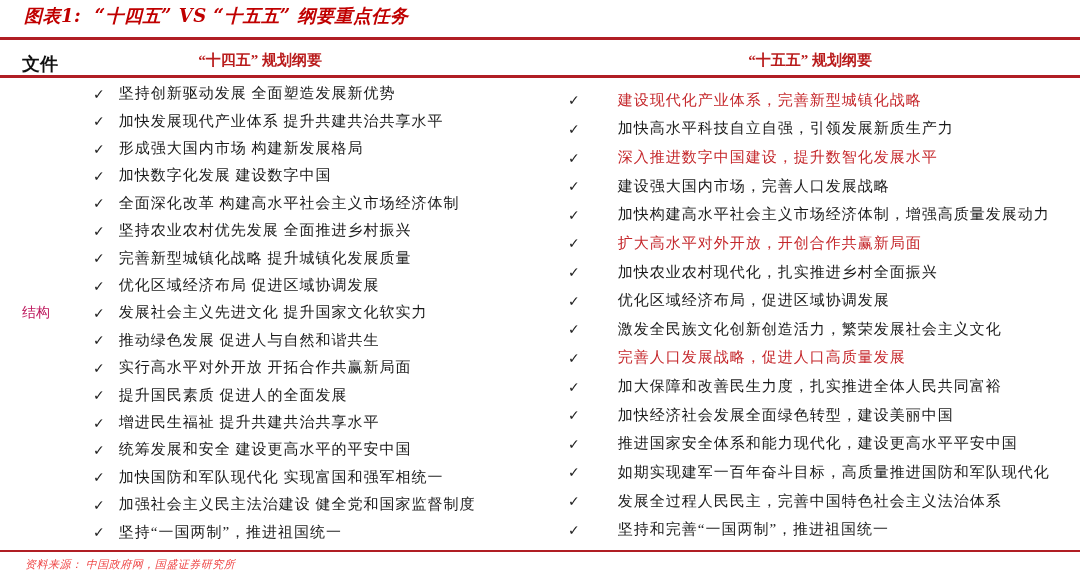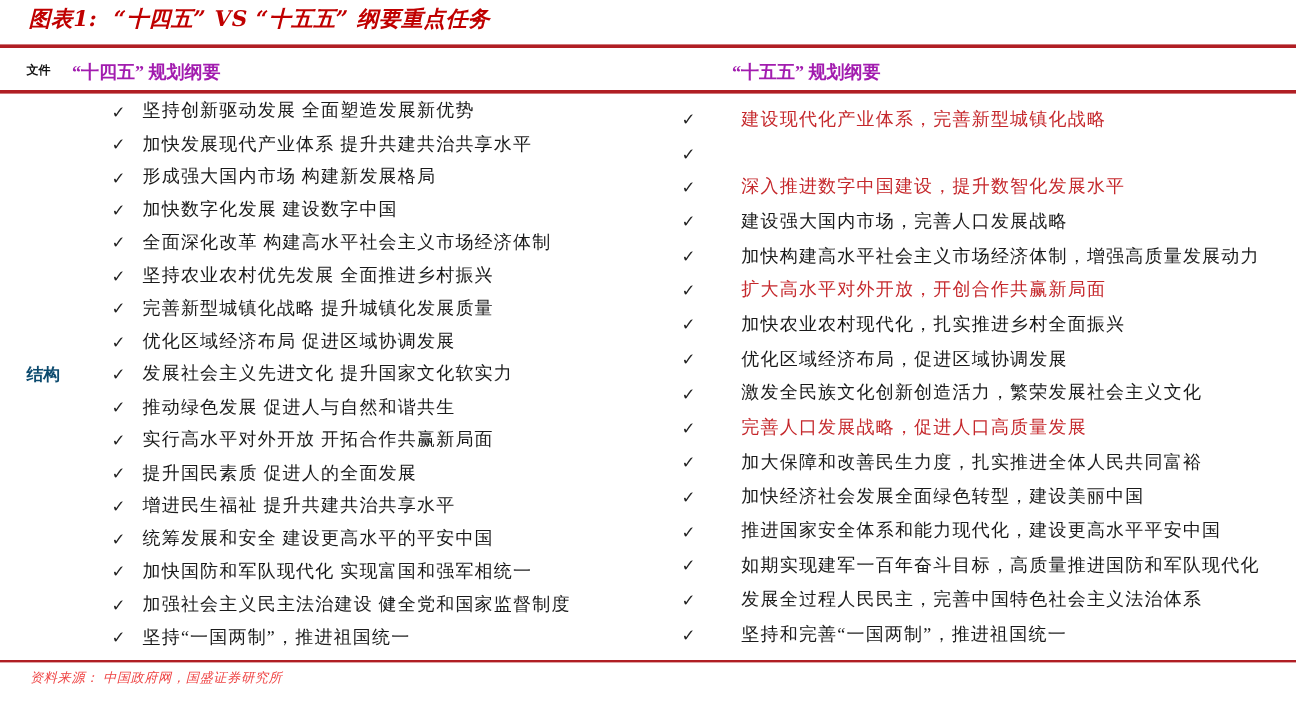--- a/index.html
+++ b/index.html
@@ -20,35 +20,35 @@
 
   
   .rule{position:absolute;left:0;right:0;background:#b01e24;}
   .rule-title{top:37px;height:3px;}
   .rule-header{top:75px;height:3px;}
   .rule-footer{top:550px;height:2px;}
 
   
   .file-label{
     position:absolute;left:22px;top:52px;
-    font-size:10px;font-weight:bold;color:#111;
+    font-size:18px;font-weight:bold;color:#111;
     font-family:"Liberation Serif", serif;
   }
   .col-header{
-    position:absolute;top:51px;width:400px;text-align:left;
-    font-size:15px;font-weight:bold;color:#a21caf;
+    position:absolute;top:51px;width:400px;text-align:center;
+    font-size:15px;font-weight:bold;color:#b91c1c;
   }
   .col-header.h14{left:60px;}
   .col-header.h15{left:610px;}
 
   
   .row-label{
     position:absolute;left:22px;top:80px;height:466px;
     display:flex;align-items:center;
-    font-size:14px;color:#0c4a6e;font-weight:bold;
+    font-size:14px;color:#be185d;font-weight:normal;
   }
 
   
   .list{
     position:absolute;margin:0;padding:0;list-style:none;
     display:flex;flex-direction:column;justify-content:space-around;
   }
   .list14{left:93px;top:80px;height:466px;width:445px;}
   .list15{left:568px;top:86px;height:458px;width:505px;}
   .task{display:flex;align-items:center;font-size:15px;color:#1a1a1a;line-height:1;white-space:nowrap;}
@@ -173,20 +173,21 @@
 
   <ul class="list list15">
 
       <li class="task hl">
         <span class="check">✓</span>
         <span class="txt">建设现代化产业体系，完善新型城镇化战略</span>
       </li>
 
       <li class="task">
         <span class="check">✓</span>
+        <span class="txt">加快高水平科技自立自强，引领发展新质生产力</span>
       </li>
 
       <li class="task hl">
         <span class="check">✓</span>
         <span class="txt">深入推进数字中国建设，提升数智化发展水平</span>
       </li>
 
       <li class="task">
         <span class="check">✓</span>
         <span class="txt">建设强大国内市场，完善人口发展战略</span>

